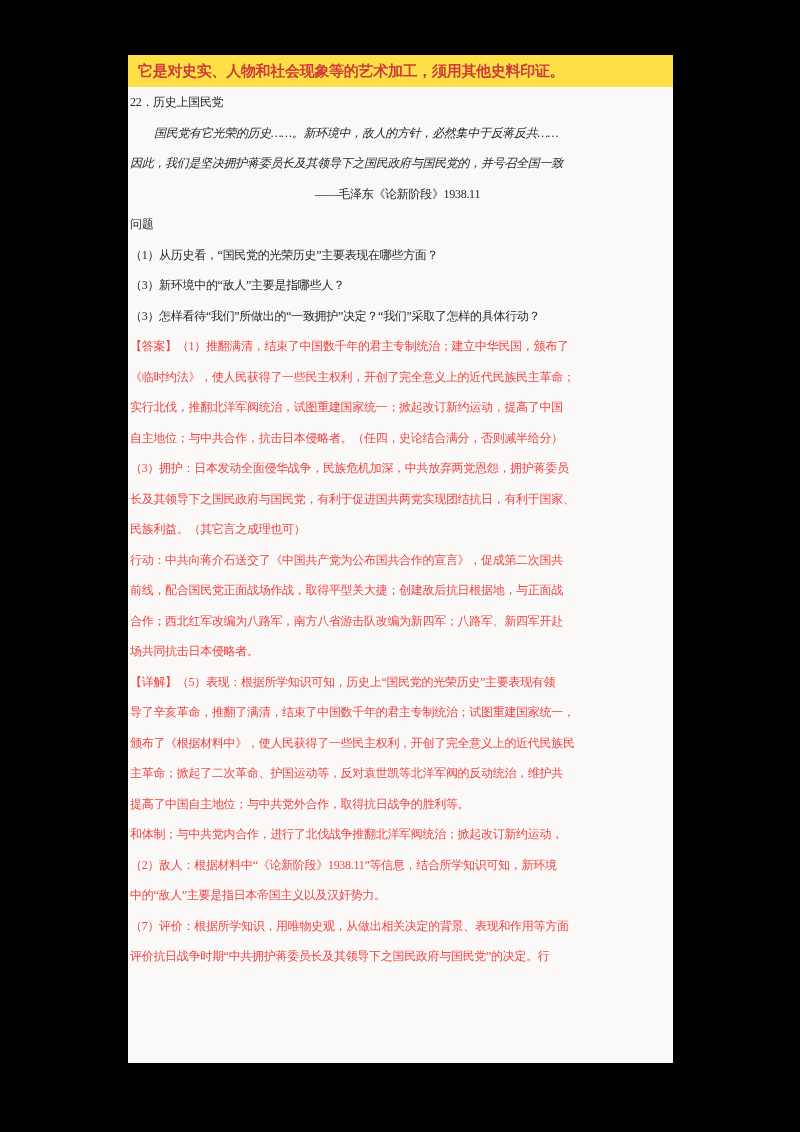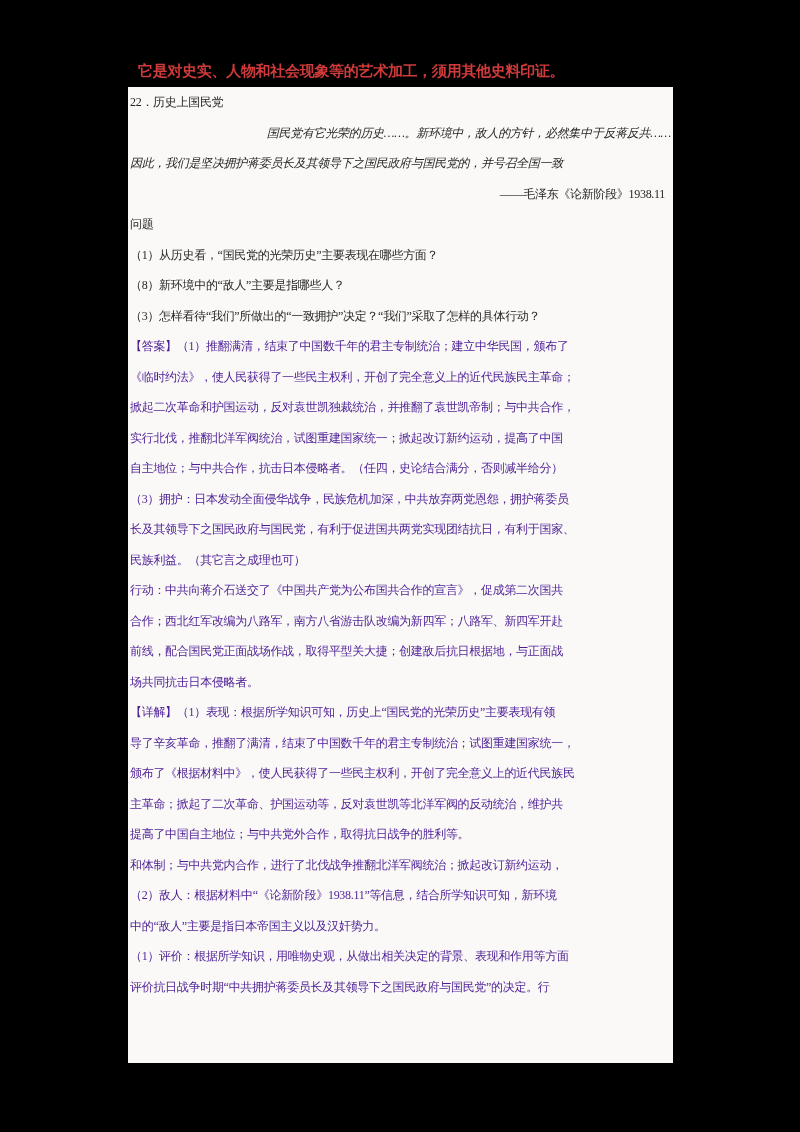--- a/index.html
+++ b/index.html
@@ -22,46 +22,46 @@
     left: 128px;
     top: 55px;
     width: 545px;
     height: 1008px;
     background: #faf9f7;
     overflow: hidden;
   }
   .banner {
     height: 32px;
     line-height: 32px;
-    background: #000000;
+    background: #fde047;
     padding: 0 10px;
     color: #cf3a3a;
     font-weight: bold;
     font-size: 15px;
     white-space: nowrap;
     letter-spacing: -0.3px;
   }
   .content {
     padding: 0 2px;
     font-size: 12px;
     line-height: 30.5px;
     color: #262626;
     letter-spacing: -0.3px;
   }
   .line {
     white-space: nowrap;
     height: 30.5px;
   }
   .quote .line { font-style: italic; }
-  .quote .line:first-child { text-indent: 2em; text-align: right; }
+  .quote .line:first-child { text-indent: 2em; }
   .attribution {
-    text-align: right;
+    text-align: center;
     padding-right: 6px;
   }
-  .red { color: #4c1d95; }
+  .red { color: #ef4444; }
 </style>
 </head>
 <body>
 
 <div class="stage">
   <div class="page">
 
     <div class="banner">
       <span>它是对史实、人物和社会现象等的艺术加工，须用其他史料印证。</span>
     </div>
@@ -74,47 +74,46 @@
           <div class="line">国民党有它光荣的历史……。新环境中，敌人的方针，必然集中于反蒋反共……</div>
           <div class="line">因此，我们是坚决拥护蒋委员长及其领导下之国民政府与国民党的，并号召全国一致</div>
         </div>
 
       <div class="line attribution">——毛泽东《论新阶段》1938.11</div>
 
       <div class="line">问题</div>
 
       <div>
           <div class="line">（1）从历史看，“国民党的光荣历史”主要表现在哪些方面？</div>
-          <div class="line">（8）新环境中的“敌人”主要是指哪些人？</div>
+          <div class="line">（3）新环境中的“敌人”主要是指哪些人？</div>
           <div class="line">（3）怎样看待“我们”所做出的“一致拥护”决定？“我们”采取了怎样的具体行动？</div>
         </div>
 
       <div class="red">
           <div class="line">【答案】（1）推翻满清，结束了中国数千年的君主专制统治；建立中华民国，颁布了</div>
           <div class="line">《临时约法》，使人民获得了一些民主权利，开创了完全意义上的近代民族民主革命；</div>
-          <div class="line">掀起二次革命和护国运动，反对袁世凯独裁统治，并推翻了袁世凯帝制；与中共合作，</div>
           <div class="line">实行北伐，推翻北洋军阀统治，试图重建国家统一；掀起改订新约运动，提高了中国</div>
           <div class="line">自主地位；与中共合作，抗击日本侵略者。（任四，史论结合满分，否则减半给分）</div>
           <div class="line">（3）拥护：日本发动全面侵华战争，民族危机加深，中共放弃两党恩怨，拥护蒋委员</div>
           <div class="line">长及其领导下之国民政府与国民党，有利于促进国共两党实现团结抗日，有利于国家、</div>
           <div class="line">民族利益。（其它言之成理也可）</div>
           <div class="line">行动：中共向蒋介石送交了《中国共产党为公布国共合作的宣言》，促成第二次国共</div>
+          <div class="line">前线，配合国民党正面战场作战，取得平型关大捷；创建敌后抗日根据地，与正面战</div>
           <div class="line">合作；西北红军改编为八路军，南方八省游击队改编为新四军；八路军、新四军开赴</div>
-          <div class="line">前线，配合国民党正面战场作战，取得平型关大捷；创建敌后抗日根据地，与正面战</div>
           <div class="line">场共同抗击日本侵略者。</div>
         </div>
 
       <div class="red">
-          <div class="line">【详解】（1）表现：根据所学知识可知，历史上“国民党的光荣历史”主要表现有领</div>
+          <div class="line">【详解】（5）表现：根据所学知识可知，历史上“国民党的光荣历史”主要表现有领</div>
           <div class="line">导了辛亥革命，推翻了满清，结束了中国数千年的君主专制统治；试图重建国家统一，</div>
           <div class="line">颁布了《根据材料中》，使人民获得了一些民主权利，开创了完全意义上的近代民族民</div>
           <div class="line">主革命；掀起了二次革命、护国运动等，反对袁世凯等北洋军阀的反动统治，维护共</div>
           <div class="line">提高了中国自主地位；与中共党外合作，取得抗日战争的胜利等。</div>
           <div class="line">和体制；与中共党内合作，进行了北伐战争推翻北洋军阀统治；掀起改订新约运动，</div>
           <div class="line">（2）敌人：根据材料中“《论新阶段》1938.11”等信息，结合所学知识可知，新环境</div>
           <div class="line">中的“敌人”主要是指日本帝国主义以及汉奸势力。</div>
-          <div class="line">（1）评价：根据所学知识，用唯物史观，从做出相关决定的背景、表现和作用等方面</div>
+          <div class="line">（7）评价：根据所学知识，用唯物史观，从做出相关决定的背景、表现和作用等方面</div>
           <div class="line">评价抗日战争时期“中共拥护蒋委员长及其领导下之国民政府与国民党”的决定。行</div>
         </div>
 
     </div>
   </div>
 </div>
 
 </body></html>

